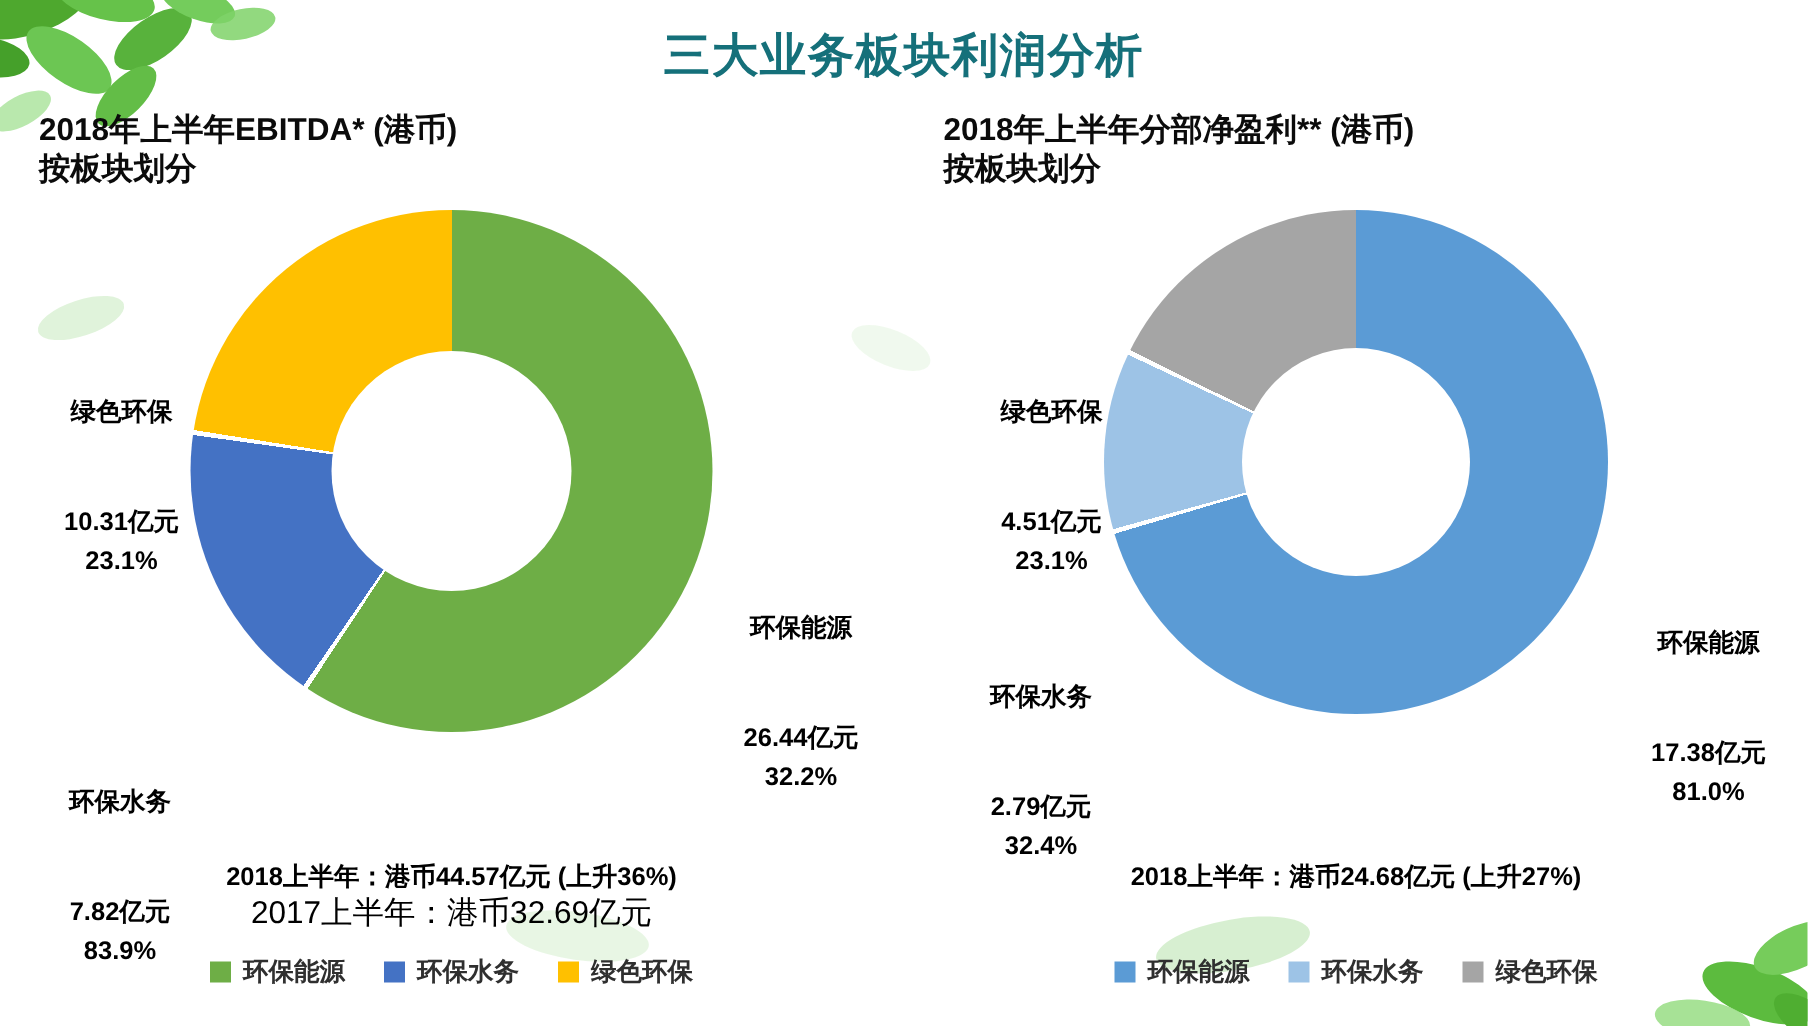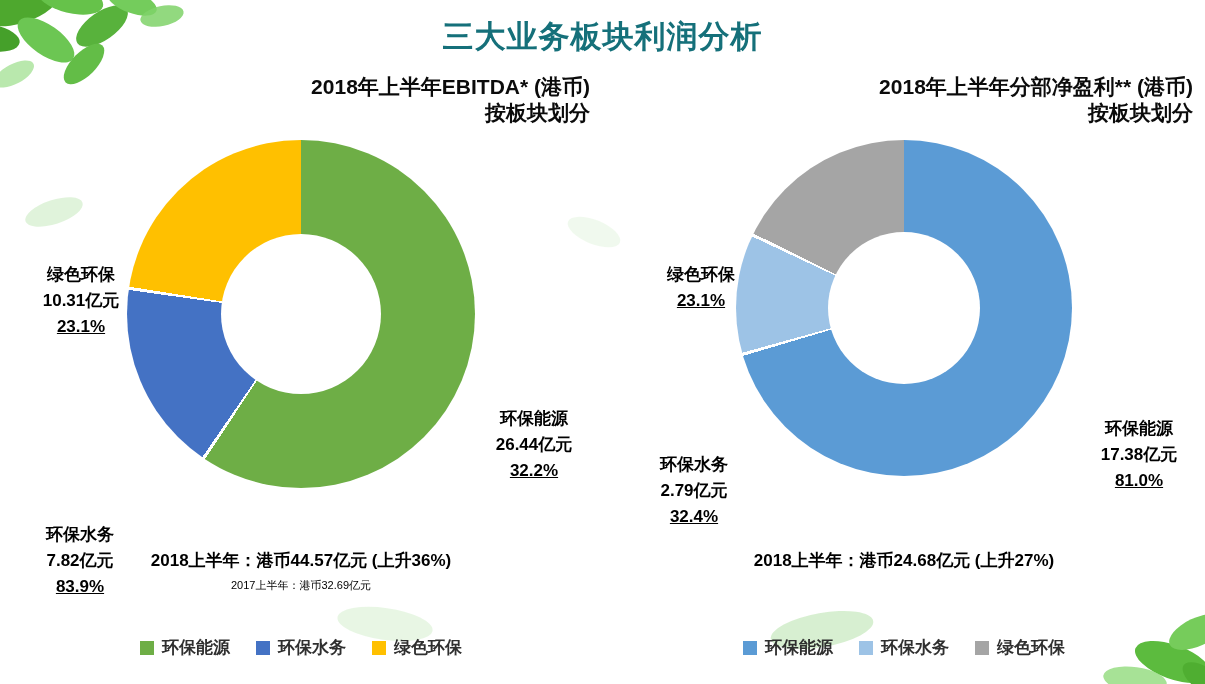--- a/index.html
+++ b/index.html
@@ -32,24 +32,24 @@
     color: #15707A;
     letter-spacing: 1px;
   }
 
   
   .panel { position: absolute; top: 74px; width: 602px; height: 610px; }
   .panel-left  { left: 0; }
   .panel-right { left: 603px; }
 
   .panel-title {
-    text-align: right;
+    text-align: left;
     font-size: 21px; font-weight: bold; color: #0b0b0b;
     line-height: 26px;
-    padding: 0 12px;
+    padding: 0 26px;
   }
   .panel-title .l2 { display: block; }
 
   
   .chart-area { position: relative; width: 602px; height: 400px; margin-top: 8px; }
   .donut-wrap { position: absolute; left: 50%; top: 6px; transform: translateX(-50%); }
   .donut {
     position: relative;
     width: 348px; height: 348px;
     border-radius: 50%;
@@ -65,40 +65,40 @@
   .panel-right .donut .hole { width: 152px; height: 152px; }
 
   
   .slice-label {
     position: absolute;
     font-size: 17px; font-weight: bold; color: #000;
     line-height: 26px;
     white-space: nowrap;
   }
   .slice-label .lname { display: block; }
-  .slice-label .lval  { display: block; }
-  .slice-label .lpct  { display: block; text-decoration: underline; }
+  .slice-label .lval  { display: block; margin-top: 47px; }
+  .slice-label .lpct  { display: block; }
 
   
   .L-green { left: 16px;  top: 128px; text-align: center; width: 130px; }
   .L-blue  { left: 10px;  top: 388px; text-align: center; width: 140px; }
   .L-big   { left: 468px; top: 272px; text-align: center; width: 132px; }
 
   
   .R-green { left: 28px;  top: 128px; text-align: center; width: 140px; }
   .R-ltblu { left: 16px;  top: 318px; text-align: center; width: 150px; }
   .R-big   { left: 470px; top: 282px; text-align: center; width: 132px; }
 
   
   .foot {
-    position: absolute; left: 0; width: 602px; top: 474px;
+    position: absolute; left: 0; width: 602px; top: 498px;
     text-align: center;
   }
   .foot .f1 { font-size: 17px; font-weight: bold; color: #000; line-height: 25px; }
-  .foot .f2 { font-size: 11px; font-weight: normal; color: #000; line-height: 24px; }
+  .foot .f2 { font-size: 21px; font-weight: normal; color: #000; line-height: 24px; }
 
   
   .legend {
     position: absolute; left: 0; width: 602px; top: 562px;
     display: flex; justify-content: center; align-items: center;
     gap: 26px;
   }
   .legend-item { display: flex; align-items: center; gap: 8px; }
   .legend-swatch { width: 14px; height: 14px; display: inline-block; }
   .legend-text { font-size: 17px; font-weight: bold; color: #2f2f2f; white-space: nowrap; }
@@ -209,20 +209,21 @@
 
     <div class="chart-area">
       <div class="donut-wrap">
         <div class="donut" style="background: conic-gradient(rgb(91, 155, 213) 0deg, rgb(91, 155, 213) 253.44deg, rgb(255, 255, 255) 253.44deg, rgb(255, 255, 255) 254.54deg, rgb(157, 195, 230) 254.54deg, rgb(157, 195, 230) 295.22deg, rgb(255, 255, 255) 295.22deg, rgb(255, 255, 255) 296.32deg, rgb(165, 165, 165) 296.32deg, rgb(165, 165, 165) 362.2deg);">
           <div class="hole"></div>
         </div>
       </div>
 
       <div class="slice-label R-green">
         <span class="lname">绿色环保</span>
+        <span class="lval">4.51亿元</span>
         <span class="lpct">23.1%</span>
       </div>
 
       <div class="slice-label R-ltblu">
         <span class="lname">环保水务</span>
         <span class="lval">2.79亿元</span>
         <span class="lpct">32.4%</span>
       </div>
 
       <div class="slice-label R-big">

